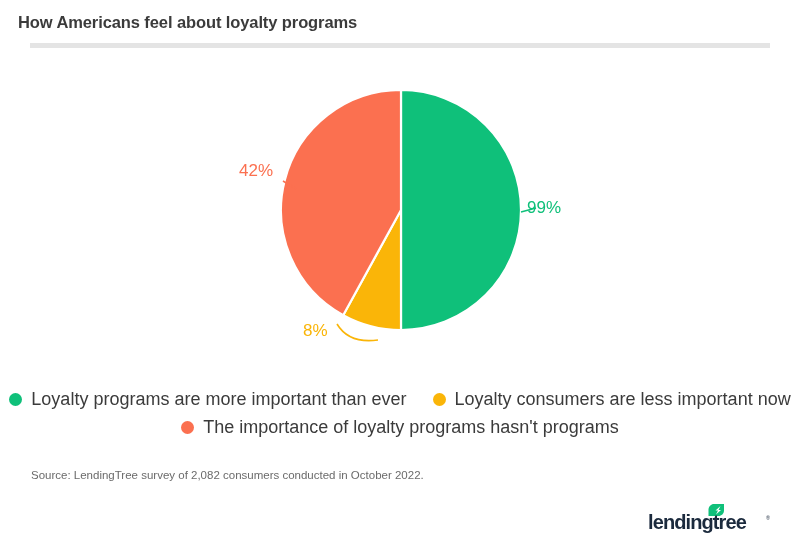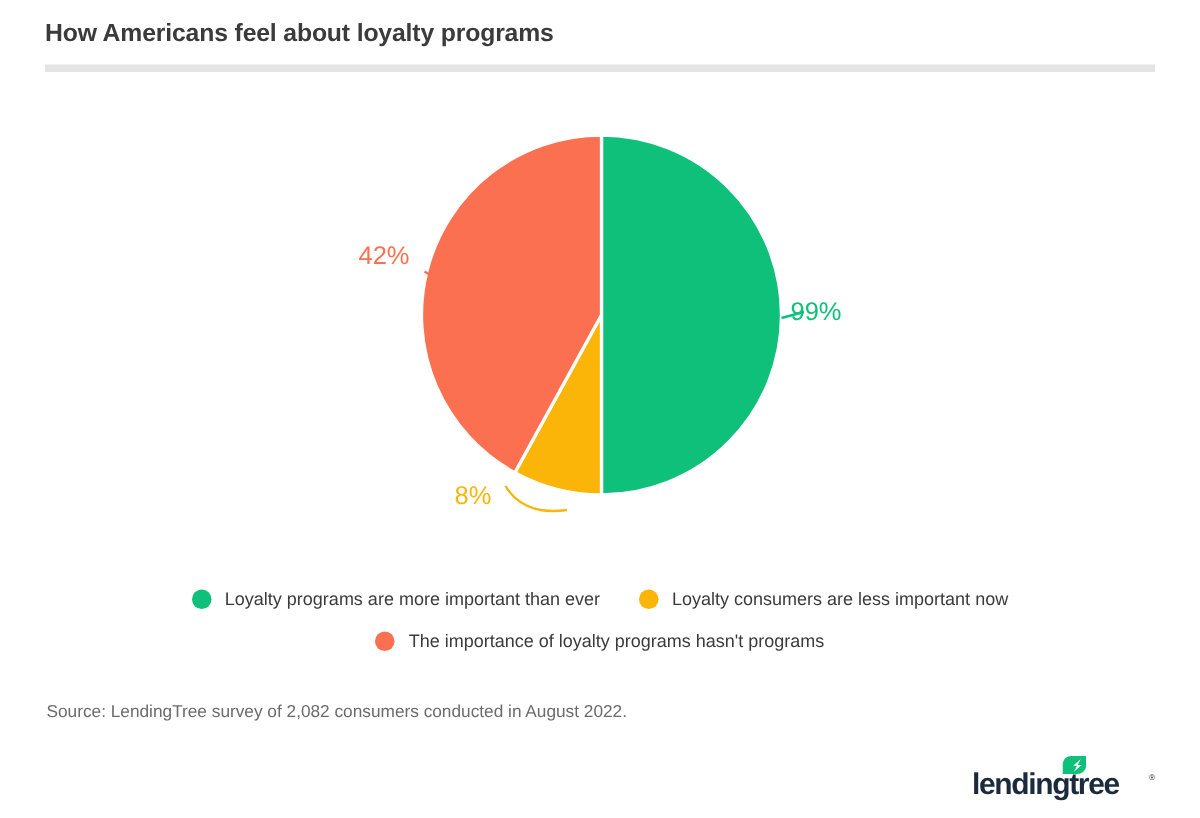--- a/index.html
+++ b/index.html
@@ -17,21 +17,21 @@
   .canvas {
     position: relative;
     width: 800px;
     height: 545px;
     background: #ffffff;
   }
 
   
   .chart-title {
     position: absolute;
-    left: 30px;
+    left: 18px;
     top: 13px;
     font-size: 16.5px;
     font-weight: bold;
     color: #3b3b3b;
     letter-spacing: -0.1px;
     white-space: nowrap;
   }
   .title-rule {
     position: absolute;
     left: 30px;
@@ -95,21 +95,21 @@
     margin: 0 13px;
   }
   .legend-dot {
     width: 13px;
     height: 13px;
     border-radius: 50%;
     flex: 0 0 auto;
   }
   .legend-text {
     margin-left: 9px;
-    font-size: 12px;
+    font-size: 18px;
     color: #3b3b3b;
     white-space: nowrap;
   }
 
   
   .source-note {
     position: absolute;
     left: 31px;
     top: 469px;
     font-size: 11.5px;
@@ -171,21 +171,21 @@
     </div>
 
     <div class="legend-row">
       <div class="legend-item">
         <span class="legend-dot" style="background:#FB7050"></span>
         <span class="legend-text">The importance of loyalty programs hasn't programs</span>
       </div>
     </div>
   </div>
 
-  <div class="source-note">Source: LendingTree survey of 2,082 consumers conducted in August 2022.</div>
+  <div class="source-note">Source: LendingTree survey of 2,082 consumers conducted in October 2022.</div>
 
   <svg class="logo" viewBox="0 0 248 64">
 
     <g>
       <path d="M132 2 h20 a0 0 0 0 1 0 0 v13 c0 6 -5 11 -11 11 h-20 a0 0 0 0 1 0 0 v-13 c0 -6 5 -11 11 -11 z" fill="#0FC07A"></path>
       <path d="M145 6 l-10 9 h5 l-4 8 10 -9 h-5 z" fill="#FFFFFF"></path>
     </g>
 
     <text x="0" y="52" font-family="'Liberation Sans', sans-serif" font-size="40" font-weight="bold" fill="#1B2A3D" letter-spacing="-1.8">lendingtree</text>
     <text x="236" y="34" font-family="'Liberation Sans', sans-serif" font-size="11" fill="#1B2A3D">®</text>

